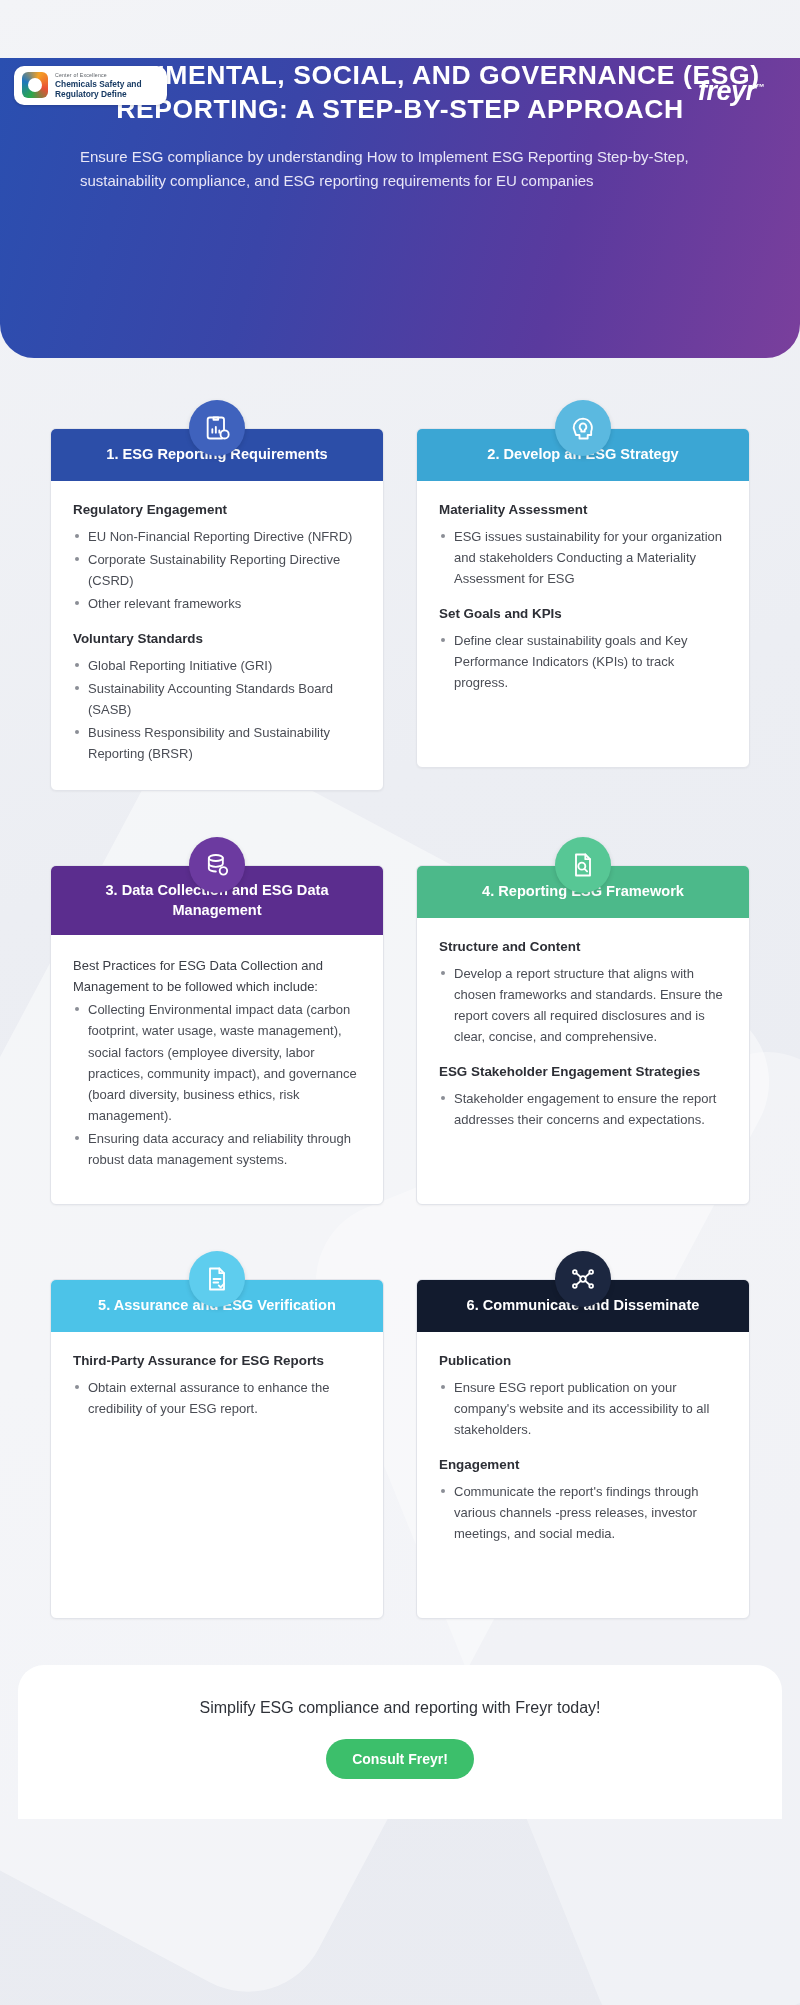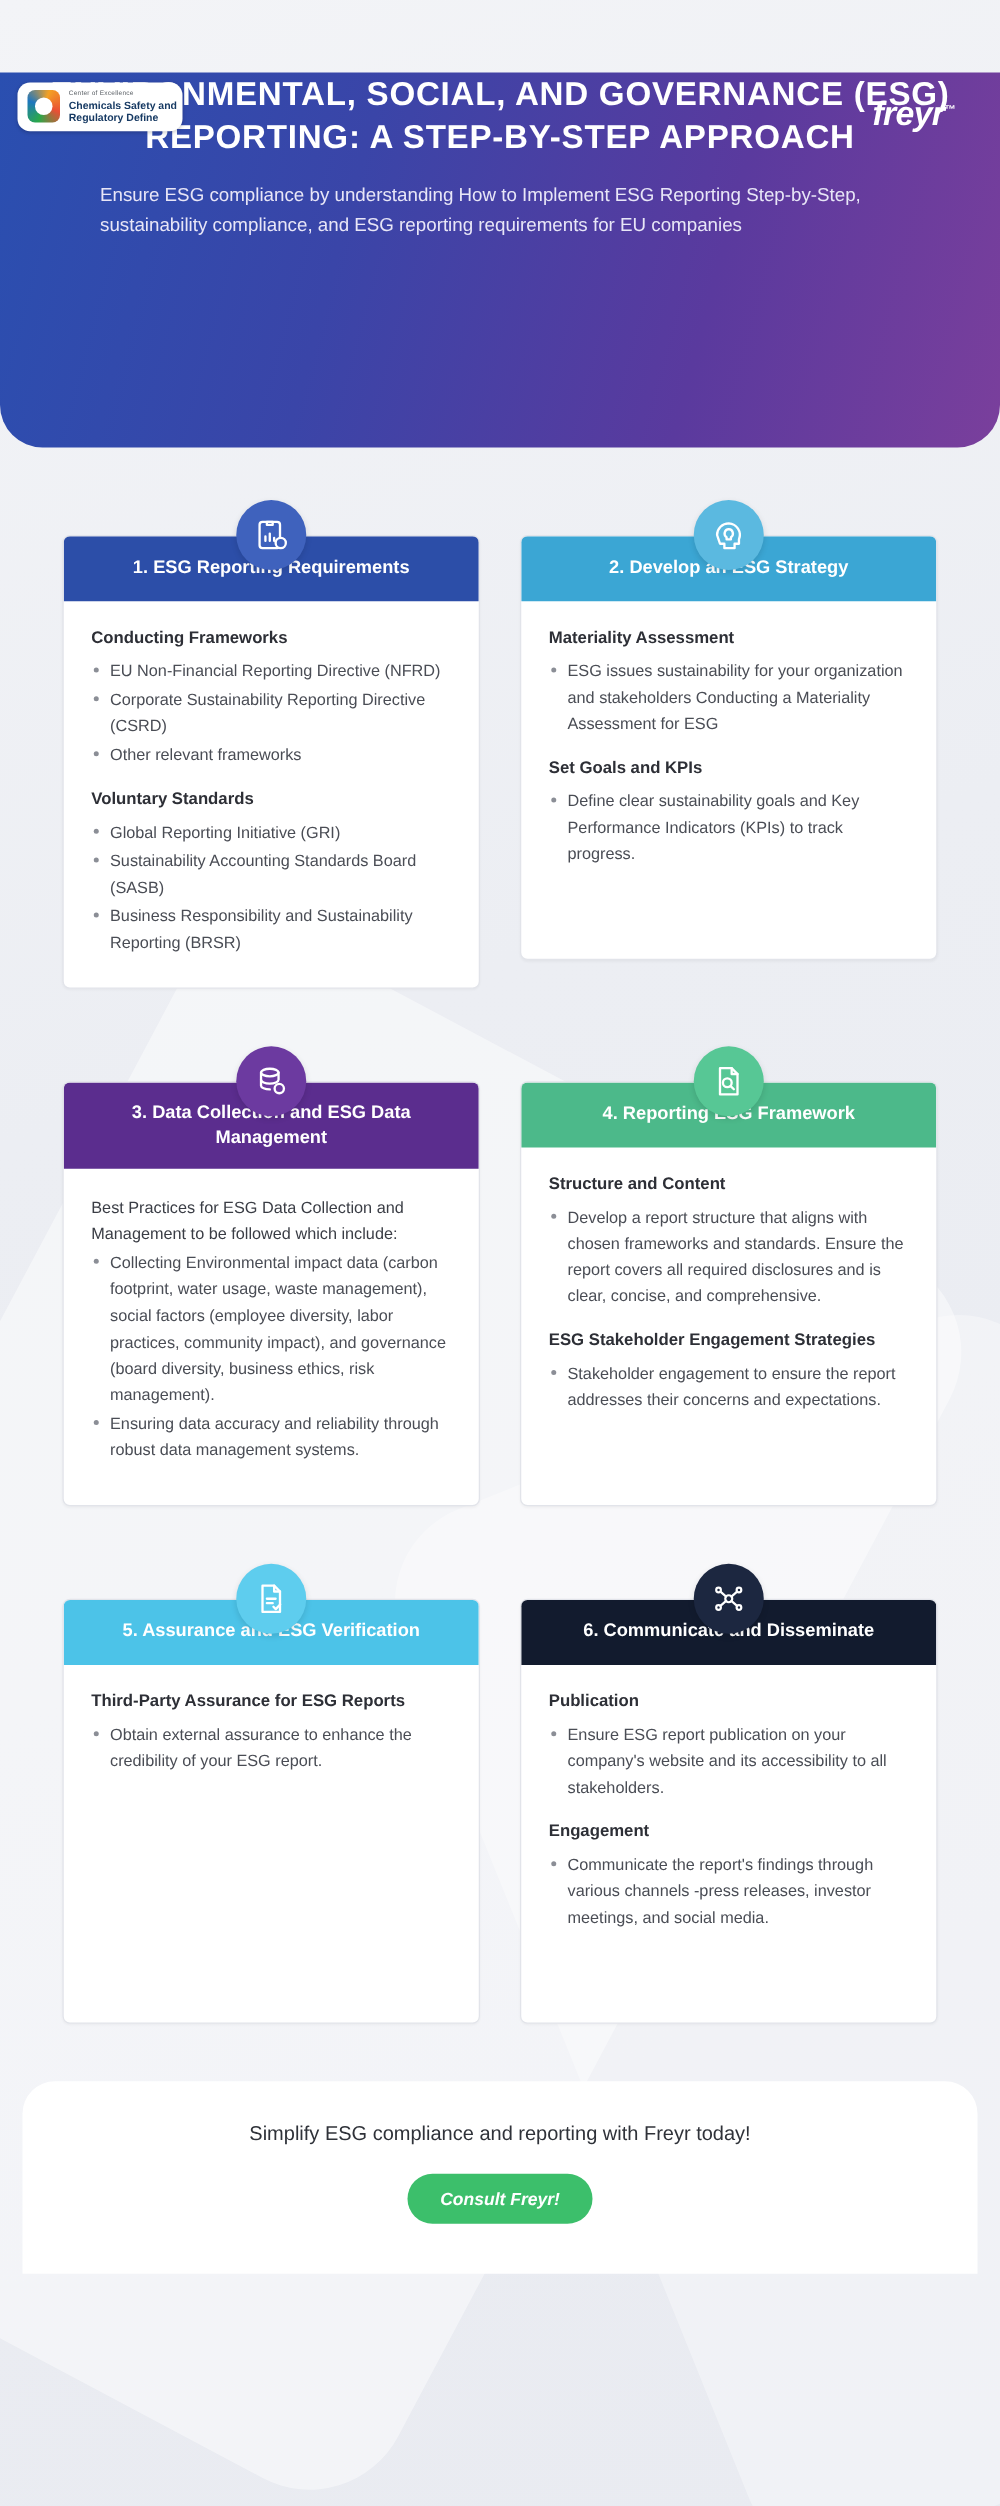--- a/index.html
+++ b/index.html
@@ -45,21 +45,21 @@
     background: linear-gradient(105deg,#2a4fb0 0%, #3a45a8 35%, #5a3a9e 70%, #7a3f9c 100%);
     border-bottom-left-radius: 34px;
     border-bottom-right-radius: 34px;
     padding: 0 40px;
   }
   .logo-badge {
     position: absolute;
     top: 8px; left: 14px;
     background: #ffffff;
     border-radius: 10px;
-    padding: 6px 4px 6px 8px;
+    padding: 6px 25px 6px 8px;
     display: flex;
     align-items: center;
     gap: 7px;
     box-shadow: 0 1px 3px rgba(0,0,0,.18);
   }
   .logo-mark {
     width: 26px; height: 26px;
     border-radius: 6px;
     background: conic-gradient(from 20deg,#f4a124,#e94f35,#2aa84a,#1d76bf,#f4a124);
     position: relative;
@@ -199,21 +199,20 @@
   .cta {
     display: inline-block;
     background: #3cbf6b;
     color: #ffffff;
     font-size: 14px;
     font-weight: bold;
     padding: 12px 26px;
     border-radius: 22px;
     border: none;
     cursor: pointer;
-    font-style: italic;
   }
 </style>
 </head>
 <body>
 
 <div class="page">
 
   <div class="header">
 
     <div class="logo-badge">
@@ -239,21 +238,21 @@
           <rect x="4" y="3" width="14" height="18" rx="2"></rect>
             <path d="M9 3h4v2H9z"></path>
           <path d="M8 16v-3M11 16v-5M14 16v-2"></path>
             <circle cx="18.5" cy="17.5" r="3.5" fill="#3f62bd"></circle>
         </svg>
       </div>
       <div class="card">
         <div class="card-head" style="background:#2c4ea8">1. ESG Reporting Requirements</div>
         <div class="card-body">
           <div class="block">
-            <div class="sec-title">Conducting Frameworks</div>
+            <div class="sec-title">Regulatory Engagement</div>
             <ul class="bullets">
               <li>EU Non-Financial Reporting Directive (NFRD)</li>
               <li>Corporate Sustainability Reporting Directive (CSRD)</li>
               <li>Other relevant frameworks</li>
             </ul>
           </div>
           <div class="block">
             <div class="sec-title">Voluntary Standards</div>
             <ul class="bullets">
               <li>Global Reporting Initiative (GRI)</li>

